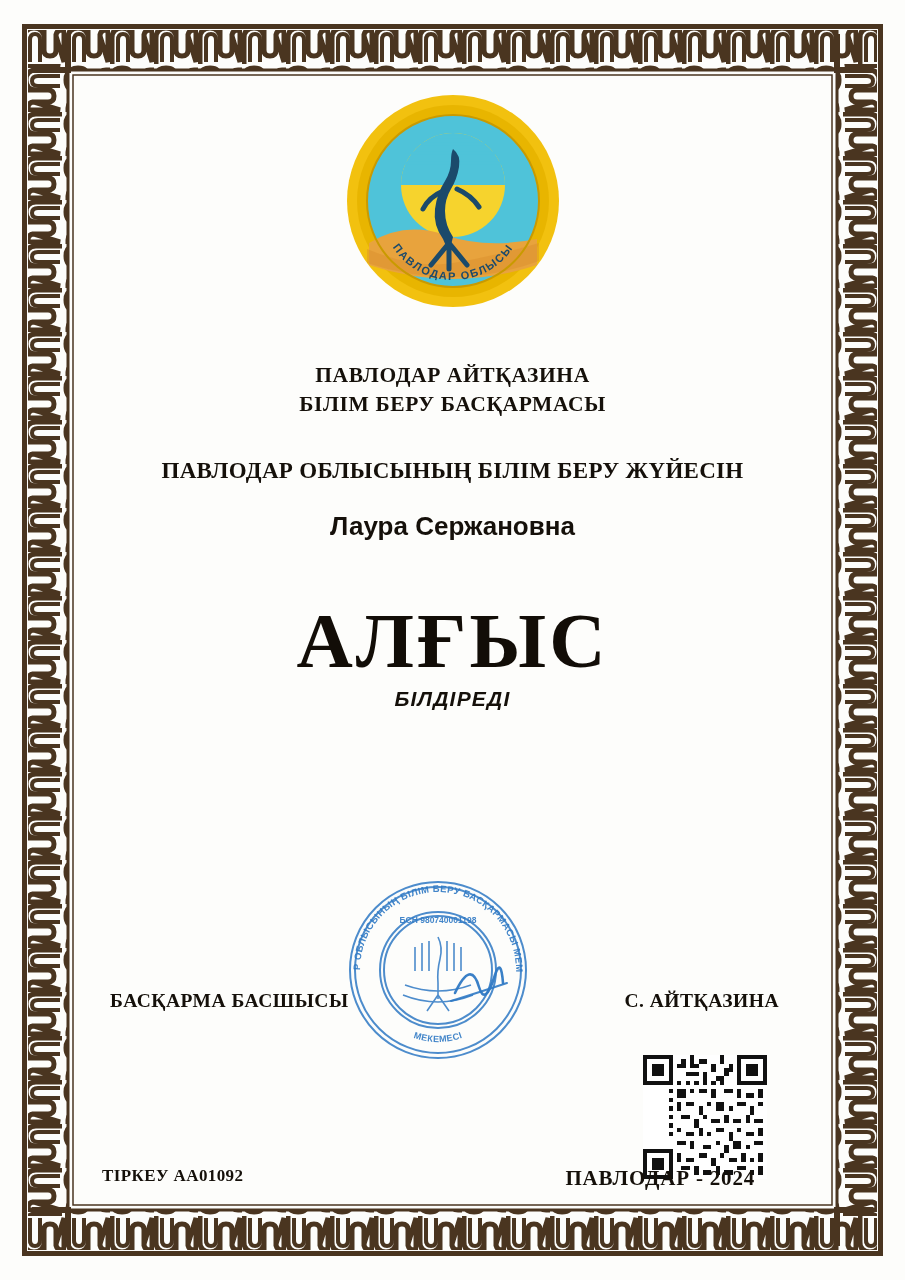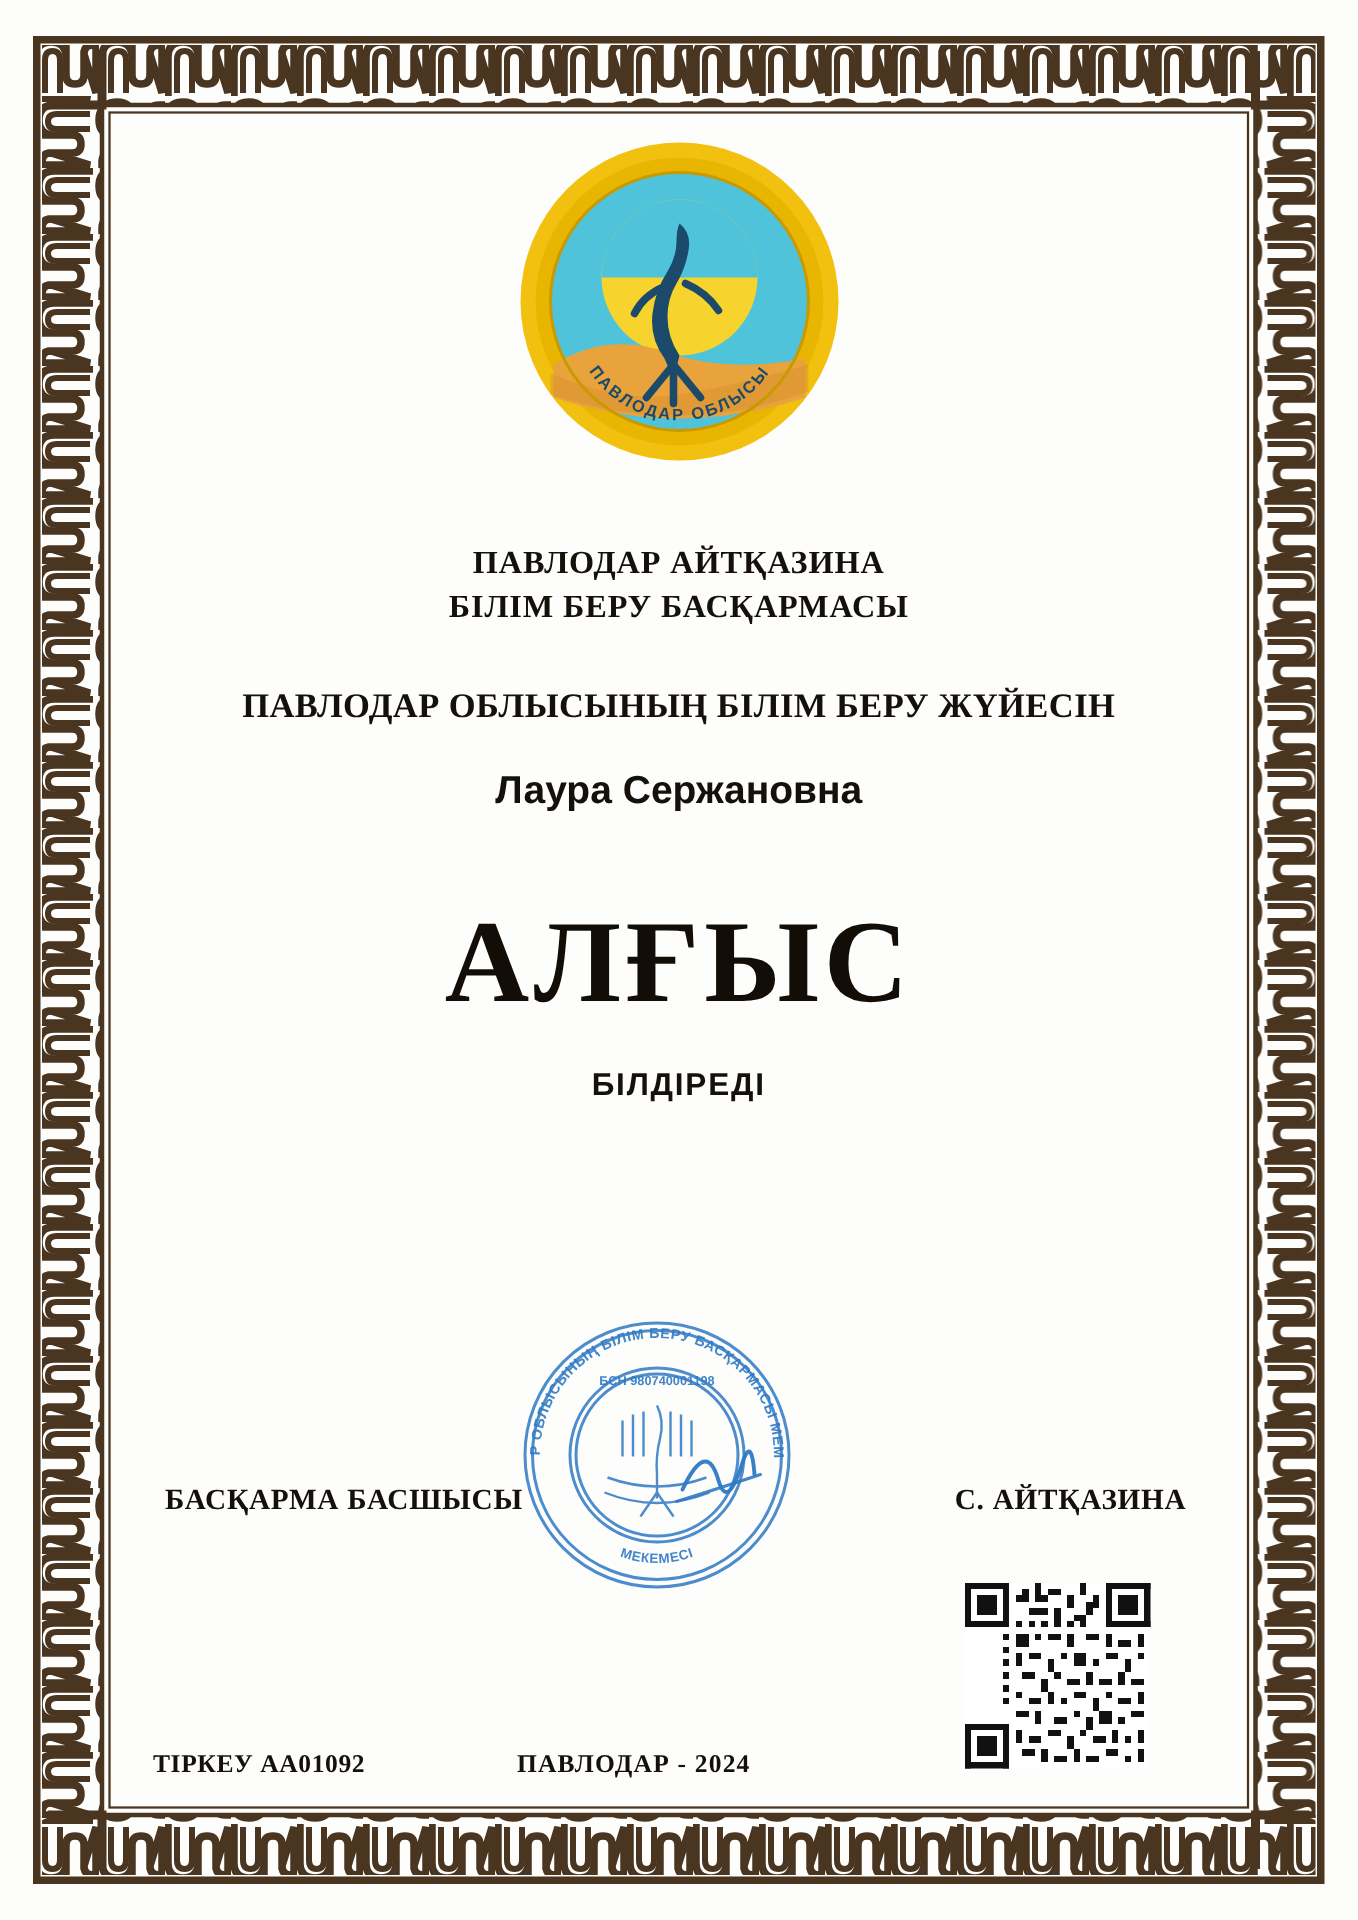--- a/index.html
+++ b/index.html
@@ -90,33 +90,34 @@
     margin-top: 58px;
     font-family: "Liberation Serif", serif;
     font-weight: bold;
     font-size: 78px;
     letter-spacing: 3px;
     line-height: 1;
     color: #120d07;
   }
 
   .award-sub {
-    margin-top: 32px;
+    margin-top: 7px;
     font-family: "Liberation Sans", sans-serif;
     font-weight: bold;
     font-size: 21px;
     letter-spacing: 1.2px;
     color: #15100a;
+    font-style: italic;
   }
 
   
   .signature-row {
     position: absolute;
     left: 0;
-    right: 4px;
+    right: 16px;
     top: 905px;
     display: flex;
     align-items: flex-start;
     justify-content: space-between;
     padding: 0 20px;
     box-sizing: border-box;
   }
   .sig-title, .sig-name {
     font-family: "Liberation Serif", serif;
     font-weight: bold;
@@ -156,26 +157,26 @@
     position: absolute;
     left: 12px;
     font-family: "Liberation Serif", serif;
     font-weight: bold;
     font-size: 17px;
     letter-spacing: 0.4px;
     color: #15100a;
   }
   .place-year {
     width: 100%;
-    text-align: center;
+    text-align: right;
     padding-right: 60px;
     box-sizing: border-box;
     font-family: "Liberation Serif", serif;
     font-weight: bold;
-    font-size: 17px;
+    font-size: 21px;
     letter-spacing: 0.8px;
     color: #15100a;
   }
 </style>
 </head>
 <body>
 
 <div class="certificate">
 
   <div class="border-outer"></div>

